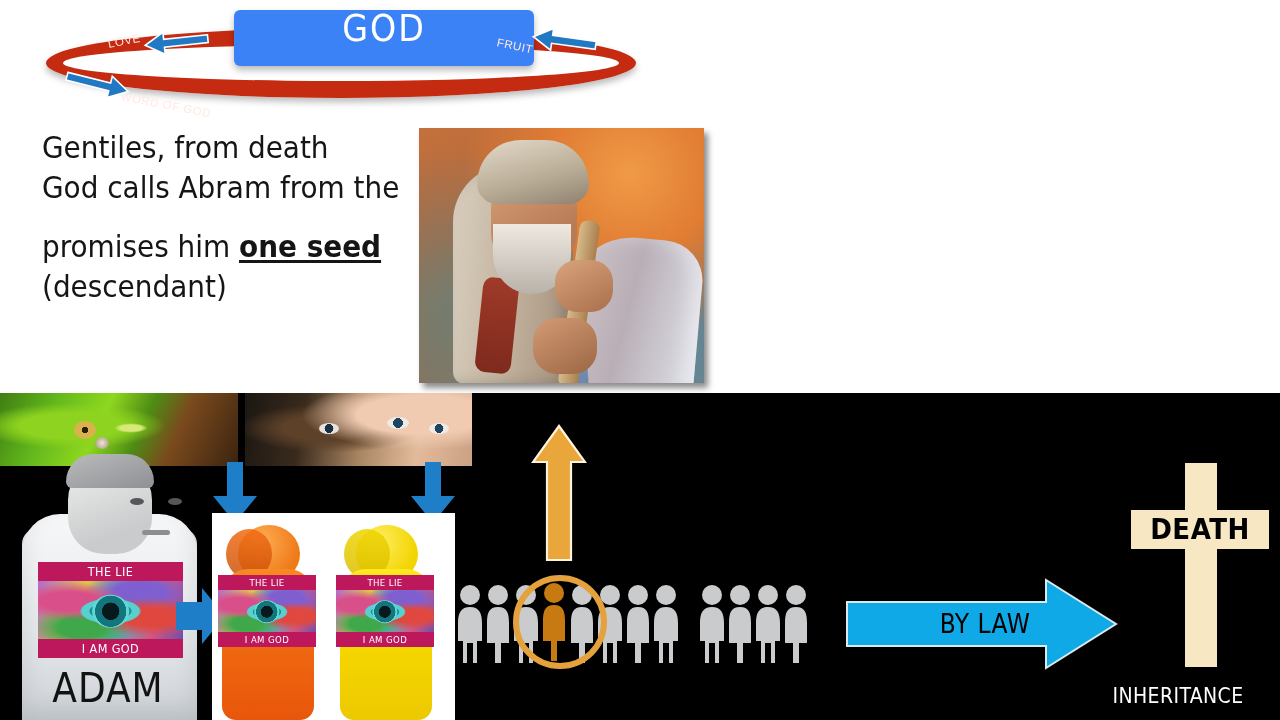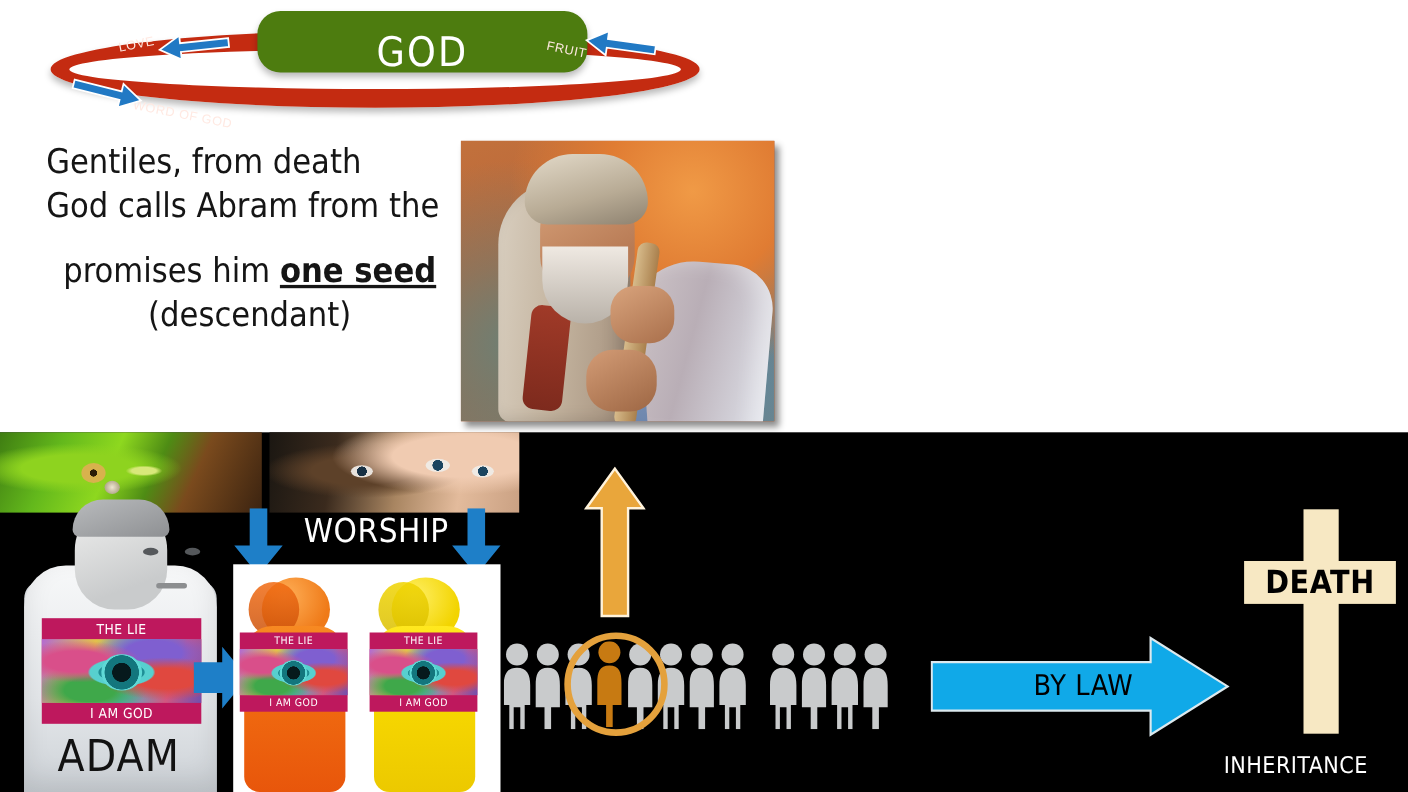--- a/index.html
+++ b/index.html
@@ -14,23 +14,23 @@
   
   #god-diagram{position:absolute;left:38px;top:4px;width:620px;height:110px;}
   .ring{
     position:absolute;left:8px;top:24px;width:590px;height:70px;
     border:17px solid #C42B11;border-radius:50%/50%;
     box-sizing:border-box;
     box-shadow:0 4px 7px rgba(0,0,0,.28);
   }
   .god-box{
     position:absolute;left:196px;top:6px;width:300px;height:56px;
-    background:#4d7c0f;border-radius:21px;
+    background:#3b82f6;border-radius:6px;
     box-shadow:0 4px 7px rgba(0,0,0,.28);
-    display:flex;align-items:flex-end;justify-content:center;
+    display:flex;align-items:flex-start;justify-content:center;
   }
   .god-box span{
     color:#fff;font-size:37px;letter-spacing:2px;
     font-family:"DejaVu Sans Condensed","Liberation Sans",sans-serif;
     font-weight:300;line-height:1;
   }
   .ring-label{
     position:absolute;color:#ffe9e2;font-size:11.5px;letter-spacing:.6px;
     font-family:"Liberation Sans",sans-serif;white-space:nowrap;
     transform-origin:left center;
@@ -41,21 +41,21 @@
 
   .blue-arrow-svg{position:absolute;}
 
   
   #calltext{
     position:absolute;left:42px;top:128px;width:370px;
     color:#151515;
     font-family:"DejaVu Sans Condensed","Liberation Sans",sans-serif;
     font-size:31px;line-height:1.28;font-weight:300;
   }
-  #calltext .p2{margin-top:20px;text-align:center;}
+  #calltext .p2{margin-top:20px;}
   #calltext u{text-decoration:underline;font-weight:700;text-underline-offset:3px;}
 
   
   #abraham{
     position:absolute;left:419px;top:128px;width:285px;height:255px;
     box-shadow:4px 5px 6px rgba(0,0,0,.45);
     overflow:hidden;background:#b3643a;
   }
   #abraham .sky{
     position:absolute;inset:0;
@@ -327,21 +327,20 @@
   <div class="photo" id="snake" style="position:absolute;left:0;top:393px;">
     <div class="eye"></div>
     <div class="pupil"></div>
   </div>
   <div class="photo" id="couple" style="position:absolute;left:245px;top:393px;">
     <div class="e1"></div>
     <div class="e2"></div>
     <div class="e3"></div>
   </div>
 
-  <div id="worship">WORSHIP</div>
 
   <svg style="position:absolute;left:212px;top:462px;" width="46" height="62" viewBox="0 0 46 62">
     <path d="M15 0 H31 V34 H45 L23 61 L1 34 H15 Z" fill="#1E7FC8"></path>
   </svg>
   <svg style="position:absolute;left:410px;top:462px;" width="46" height="62" viewBox="0 0 46 62">
     <path d="M15 0 H31 V34 H45 L23 61 L1 34 H15 Z" fill="#1E7FC8"></path>
   </svg>
 
   <div id="adam">
     <div class="arm-l"></div>

